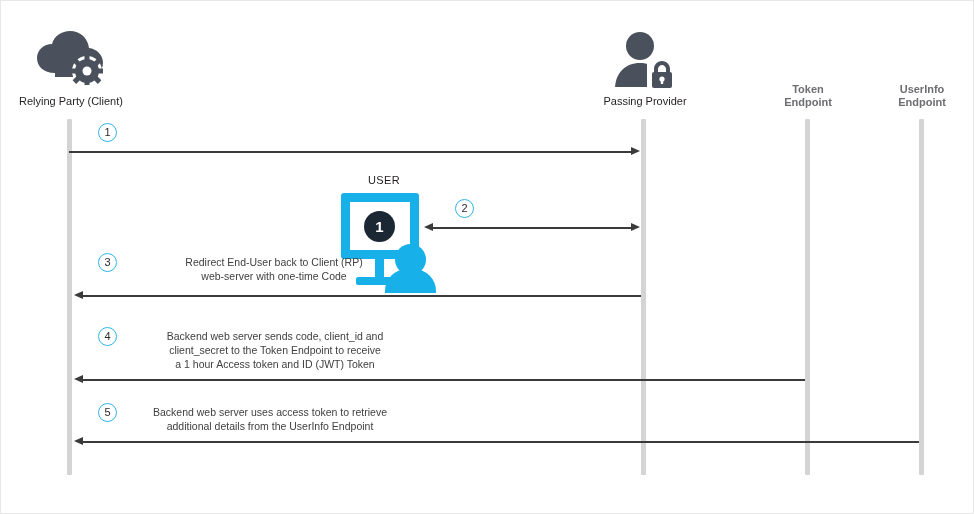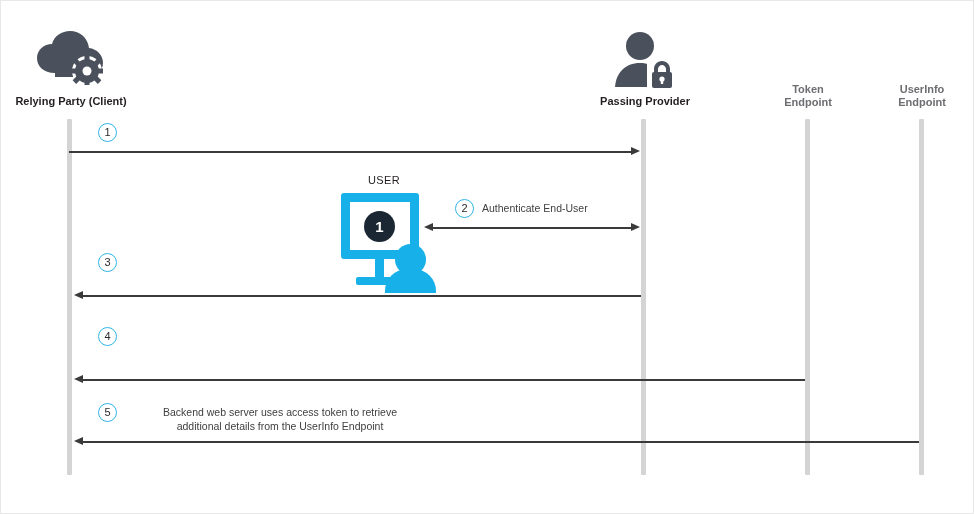--- a/index.html
+++ b/index.html
@@ -15,21 +15,21 @@
     border: 1px solid #e8e8e8;
     box-sizing: border-box;
     font-family: "Liberation Sans", sans-serif;
     overflow: hidden;
   }
 
   
   .actor-label {
     position: absolute;
     font-size: 11px;
-    font-weight: bold;
+    font-weight: normal;
     color: #231f20;
     text-align: center;
     line-height: 13px;
     white-space: pre-line;
   }
   .actor-label.muted {
     font-weight: bold;
     color: #6d6e71;
     font-size: 11px;
     line-height: 13px;
@@ -190,32 +190,36 @@
 
   <div class="user-title" style="left:367px; top:173px;">USER</div>
   <div class="monitor-frame" style="left:340px; top:192px; width:78px; height:66px;"></div>
   <div class="monitor-neck" style="left:374px; top:258px; width:9px; height:20px;"></div>
   <div class="monitor-base" style="left:355px; top:276px; width:47px; height:8px;"></div>
   <div class="screen-dot" style="left:363px; top:210px; width:31px; height:31px;">1</div>
   <div class="person-head" style="left:394px; top:243px; width:31px; height:31px;"></div>
   <div class="person-body" style="left:384px; top:268px; width:51px; height:24px;"></div>
 
   <div class="step-badge" style="left:454px; top:198px;">2</div>
-  <div class="step-text left" style="left:481px; top:200px; width:220px;">Authenticate End-User</div>
   <div class="arrow-line" style="left:432px; top:226px; width:198px;"></div>
   <div class="arrow-head left" style="left:423px; top:222px;"></div>
   <div class="arrow-head right" style="left:630px; top:222px;"></div>
 
   <div class="step-badge" style="left:97px; top:252px;">3</div>
+  <div class="step-text center" style="left:122px; top:254px; width:302px;">Redirect End-User back to Client (RP)
+web-server with one-time Code</div>
   <div class="arrow-line" style="left:82px; top:294px; width:558px;"></div>
   <div class="arrow-head left" style="left:73px; top:290px;"></div>
 
   <div class="step-badge" style="left:97px; top:326px;">4</div>
+  <div class="step-text center" style="left:118px; top:328px; width:312px;">Backend web server sends code, client_id and
+client_secret to the Token Endpoint to receive
+a 1 hour Access token and ID (JWT) Token</div>
   <div class="arrow-line" style="left:82px; top:378px; width:722px;"></div>
   <div class="arrow-head left" style="left:73px; top:374px;"></div>
 
   <div class="step-badge" style="left:97px; top:402px;">5</div>
-  <div class="step-text center" style="left:118px; top:404px; width:322px;">Backend web server uses access token to retrieve
+  <div class="step-text center" style="left:108px; top:404px; width:322px;">Backend web server uses access token to retrieve
 additional details from the UserInfo Endpoint</div>
   <div class="arrow-line" style="left:82px; top:440px; width:836px;"></div>
   <div class="arrow-head left" style="left:73px; top:436px;"></div>
 
 </div>
 
 </body></html>

